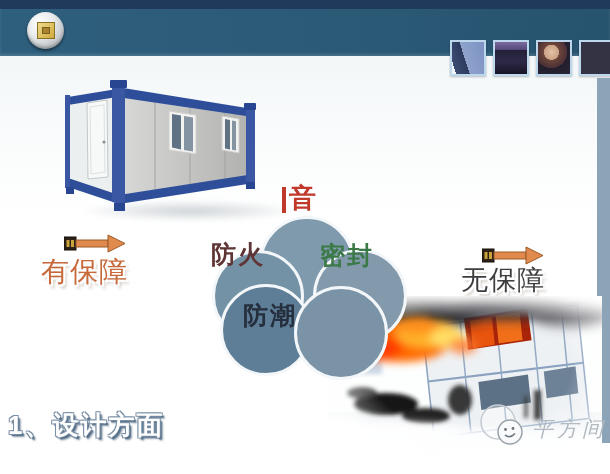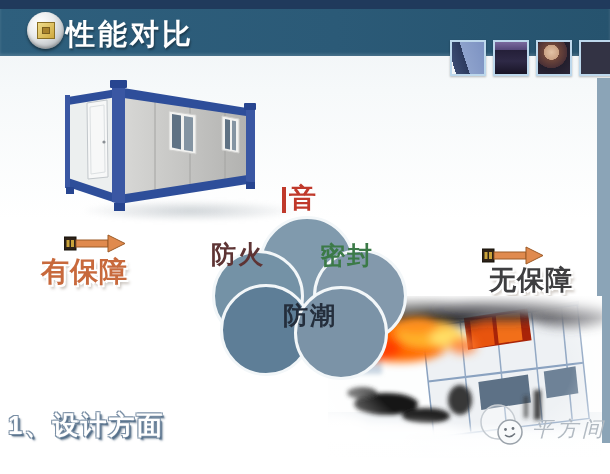--- a/index.html
+++ b/index.html
@@ -40,31 +40,31 @@
   .vc.c-left{left:12px;top:70px;width:92px;height:92px;background:#7492a6;z-index:2;}
   .vc.c-right{left:113px;top:69px;width:94px;height:94px;background:#8399ac;z-index:3;}
   .vc.c-bl{left:20px;top:104px;width:92px;height:92px;background:#5e7e97;z-index:4;}
   .vc.c-br{left:94px;top:106px;width:94px;height:94px;background:#7b93a7;z-index:5;}
   .vlabel{position:absolute;z-index:9;font-family:"Liberation Serif","DejaVu Serif",serif;
     font-weight:bold;font-size:25px;letter-spacing:2px;white-space:nowrap;}
   .vl-sound{left:89px;top:0px;font-size:27px;color:#c0392b;}
   .vl-bar{position:absolute;z-index:9;left:82px;top:7px;width:4px;height:26px;background:#c0392b;}
   .vl-fire{left:11px;top:58px;color:#5e3434;}
   .vl-seal{left:120px;top:59px;color:#3b7a47;}
-  .vl-moist{left:43px;top:119px;color:#242e3c;margin-left:40px;}
+  .vl-moist{left:43px;top:119px;color:#242e3c;}
   .vl-insu{left:111px;top:118px;color:#2b3542;}
   .vl-insu .faint{opacity:.28;}
   
   .cmp-arrow{position:absolute;width:62px;height:21px;}
   .cmp-arrow.left{left:64px;top:233px;}
   .cmp-arrow.right{left:482px;top:245px;}
-  .cmp-label{position:absolute;font-size:28px;font-weight:bold;letter-spacing:1px;
+  .cmp-label{position:absolute;font-size:28px;font-weight:normal;letter-spacing:1px;
     text-shadow:-2px -2px 0 #fff,2px -2px 0 #fff,-2px 2px 0 #fff,2px 2px 0 #fff,3px 4px 3px rgba(90,70,50,.35);}
   .cmp-label.left{left:41px;top:253px;color:#c8693c;}
-  .cmp-label.right{left:461px;top:262px;color:#3e3e40;font-size:27px;margin-left:28px;}
+  .cmp-label.right{left:461px;top:262px;color:#3e3e40;font-size:27px;}
   
   .fire{position:absolute;left:328px;top:296px;width:274px;height:162px;z-index:2;}
   .fire svg{position:absolute;left:0;top:0;}
   .fire .fade{position:absolute;left:0;top:0;width:100%;height:100%;
     background:
       linear-gradient(180deg,rgba(255,255,255,.85) 0%,rgba(255,255,255,0) 14%,rgba(255,255,255,0) 78%,rgba(255,255,255,.92) 97%),
       radial-gradient(ellipse at 52% 45%,rgba(255,255,255,0) 50%,rgba(255,255,255,.75) 85%,#ffffff 100%);}
   
   .watermark{position:absolute;left:478px;top:402px;width:132px;height:48px;z-index:6;display:flex;align-items:flex-end;font-style:italic;}
   .wm-text{position:absolute;left:54px;top:13px;font-size:21px;letter-spacing:4px;color:#b2bac2;
@@ -79,21 +79,20 @@
 </head>
 <body>
 
 <div class="slide">
 
   <div class="hdr-strip"></div>
   <div class="hdr-band"></div>
   <div class="hdr-icon">
       <span class="gold"></span>
     </div>
-  <div class="hdr-title">性能对比</div>
 
   <div class="thumbs">
     <div class="thumb t1"></div>
     <div class="thumb t2"></div>
     <div class="thumb t3"></div>
     <div class="thumb t4"></div>
   </div>
 
   <div class="right-strip"></div>
 

